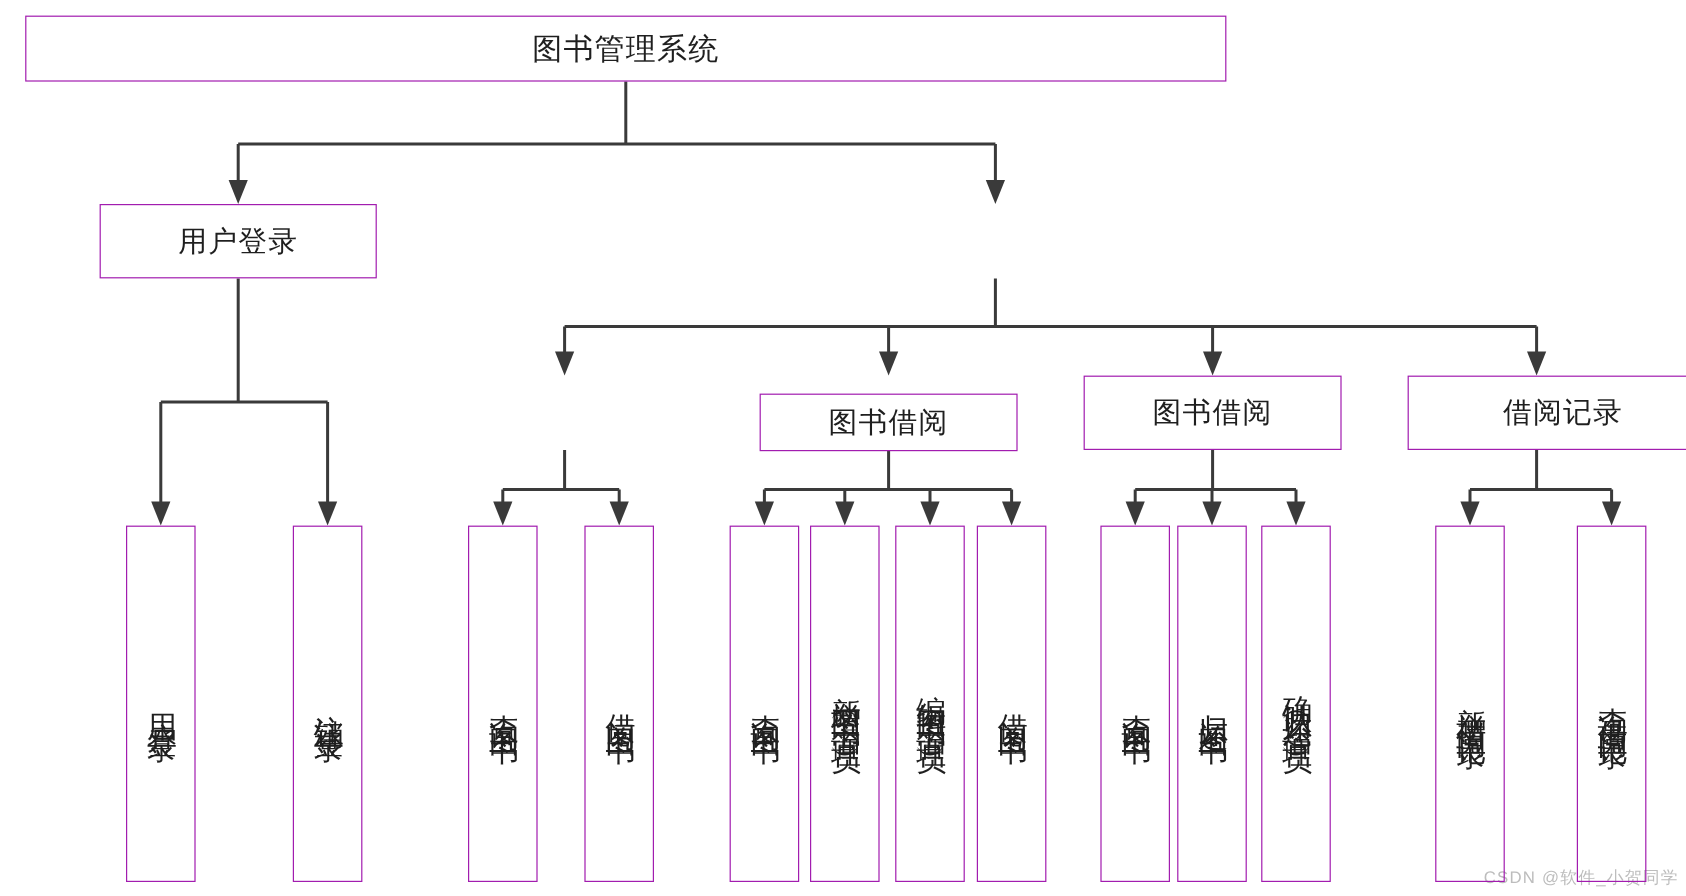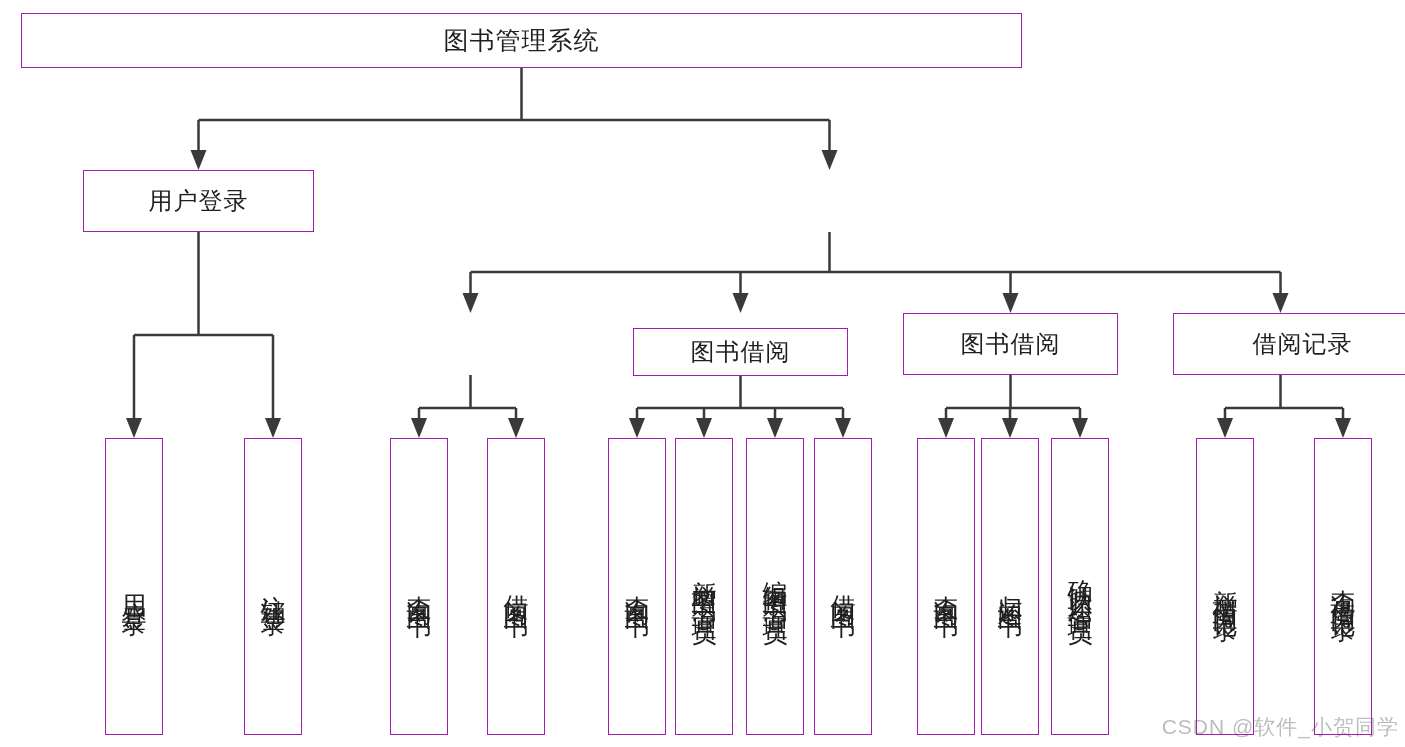--- a/index.html
+++ b/index.html
@@ -15,21 +15,21 @@
   }
   .hlabel{font-size:24px;letter-spacing:1px;white-space:nowrap;}
   .root-label{font-size:25px;}
   .leaf{width:58px;top:438px;height:297px;}
   .vlabel{
     writing-mode:vertical-rl;text-orientation:mixed;
     font-size:25px;letter-spacing:6px;line-height:1;white-space:nowrap;
   }
   .watermark{
     position:absolute;right:6px;bottom:6px;z-index:1;
-    font-size:21px;letter-spacing:1px;color:#bdbdbd;white-space:nowrap;
+    font-size:14px;letter-spacing:1px;color:#bdbdbd;white-space:nowrap;
   }
 </style>
 </head>
 <body>
 
 <div class="canvas">
 
   <div class="watermark">CSDN @软件_小贺同学</div>
 
   <svg class="wires" width="1405" height="747" viewBox="0 0 1405 747" fill="none" stroke="#3a3a3a" stroke-width="2.5">

